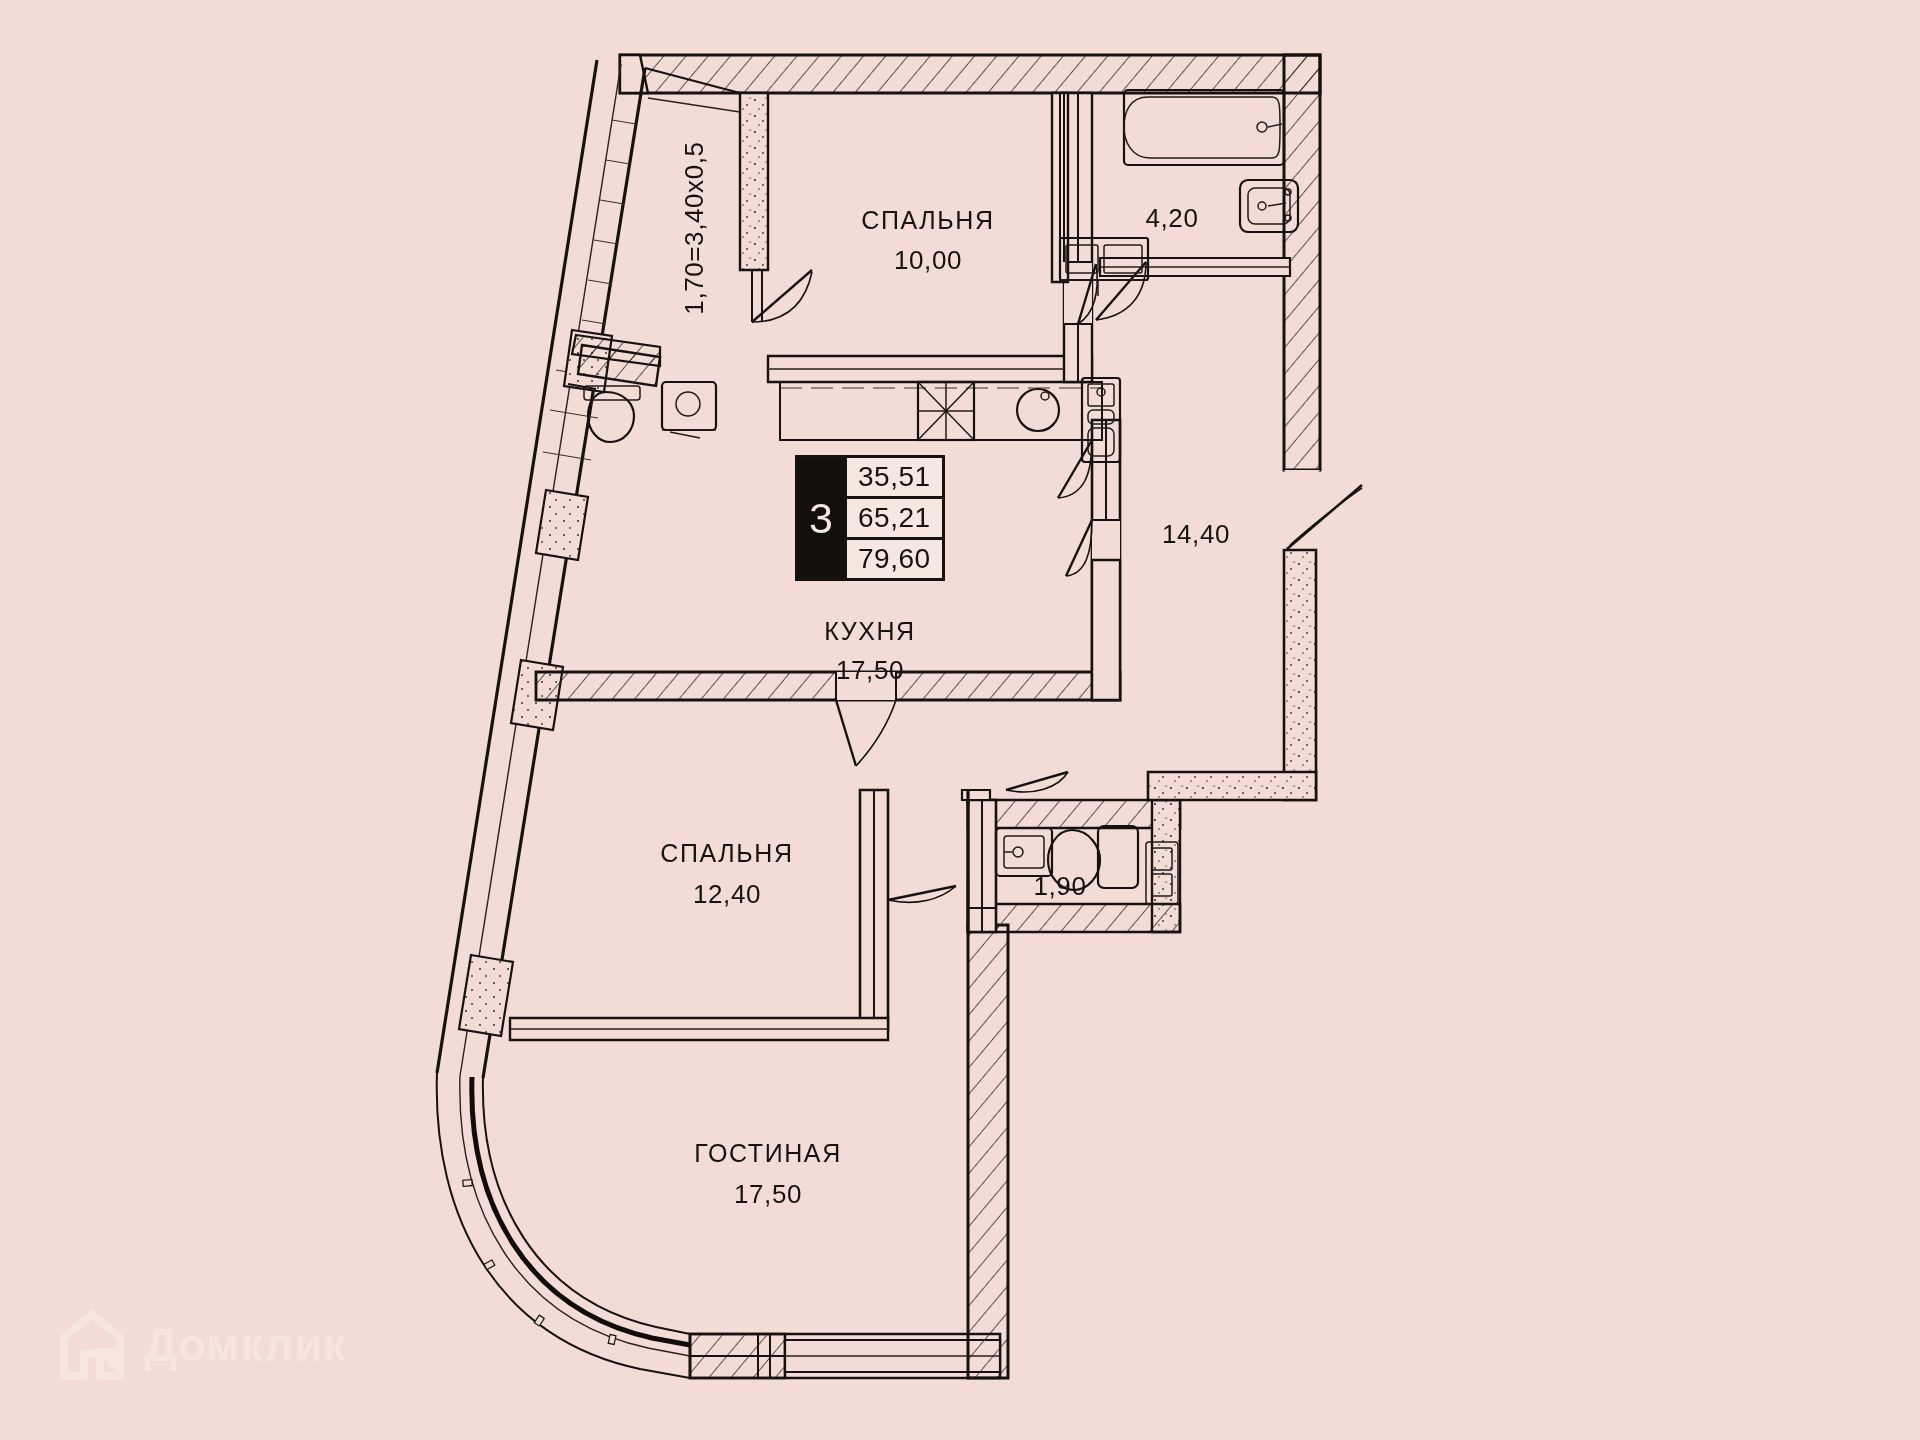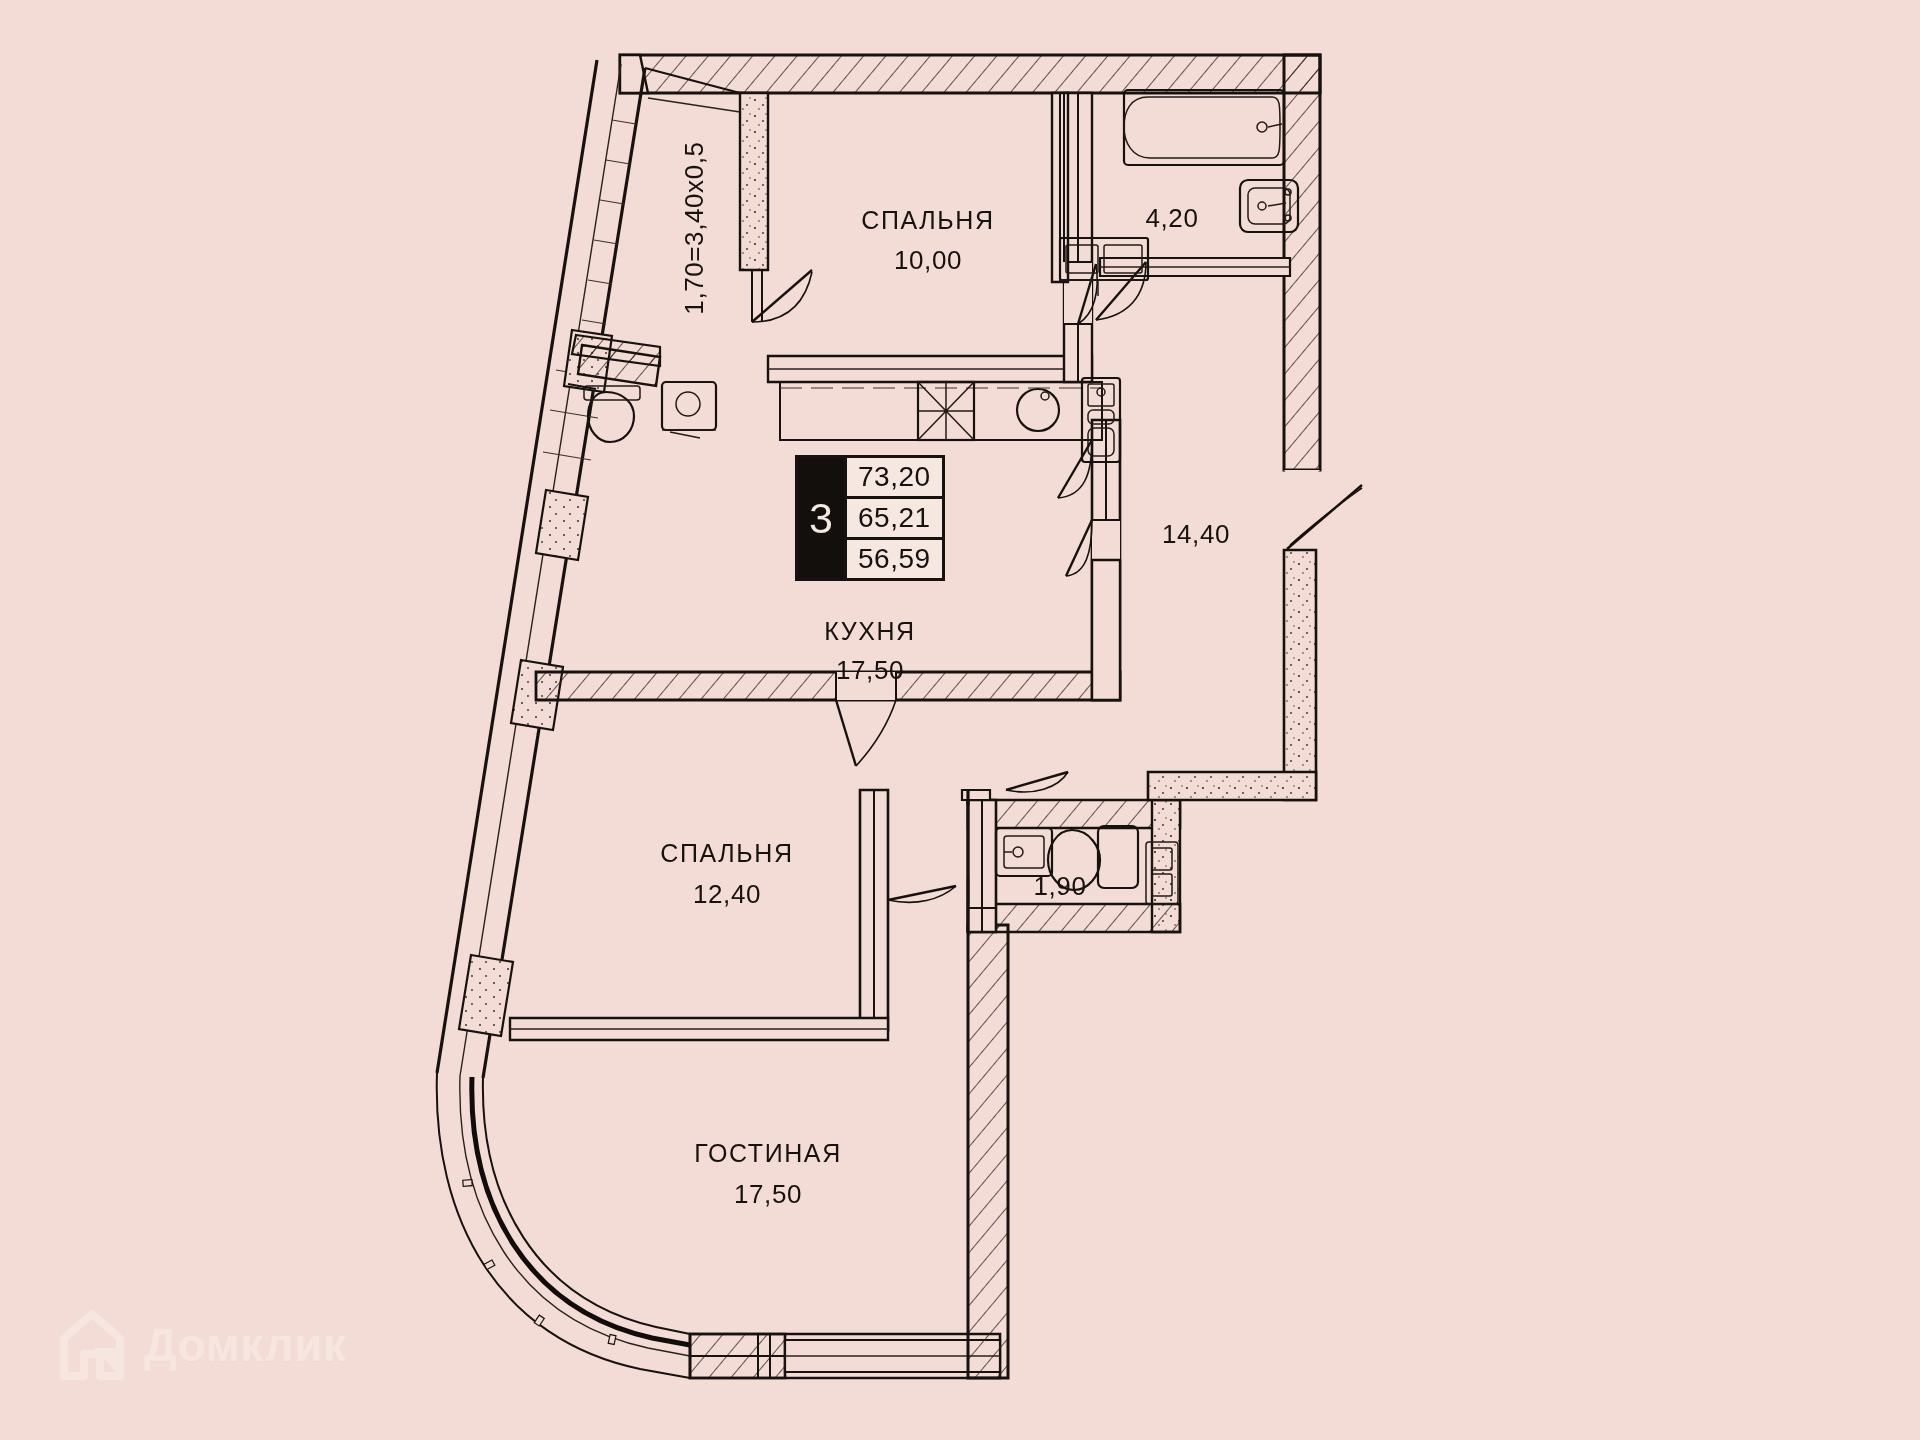--- a/index.html
+++ b/index.html
@@ -446,23 +446,23 @@
 
     <text class="lbl lbl-dim" x="1196" y="536">14,40</text>
 
     <text class="lbl lbl-dim" x="1060" y="888">1,90</text>
 
   </svg>
 
   <div class="badge-wrap">
     <div class="badge-rooms">3</div>
     <div class="badge-vals">
-      <div class="badge-val">73,20</div>
+      <div class="badge-val">35,51</div>
       <div class="badge-val">65,21</div>
-      <div class="badge-val">56,59</div>
+      <div class="badge-val">79,60</div>
     </div>
   </div>
 
   <div class="wm">
     <svg width="70" height="74" viewBox="0 0 70 74">
       <path d="M6 30 L34 6 L62 30 L62 68 L42 68 L42 46 L26 46 L26 68 L6 68 Z" fill="none" stroke="#f7e6e0" stroke-width="8" stroke-linejoin="round"></path>
       <path d="M36 40 L62 40 L62 68 Z" fill="#f7e6e0"></path>
     </svg>
     <span class="wm-text">Домклик</span>
   </div>

